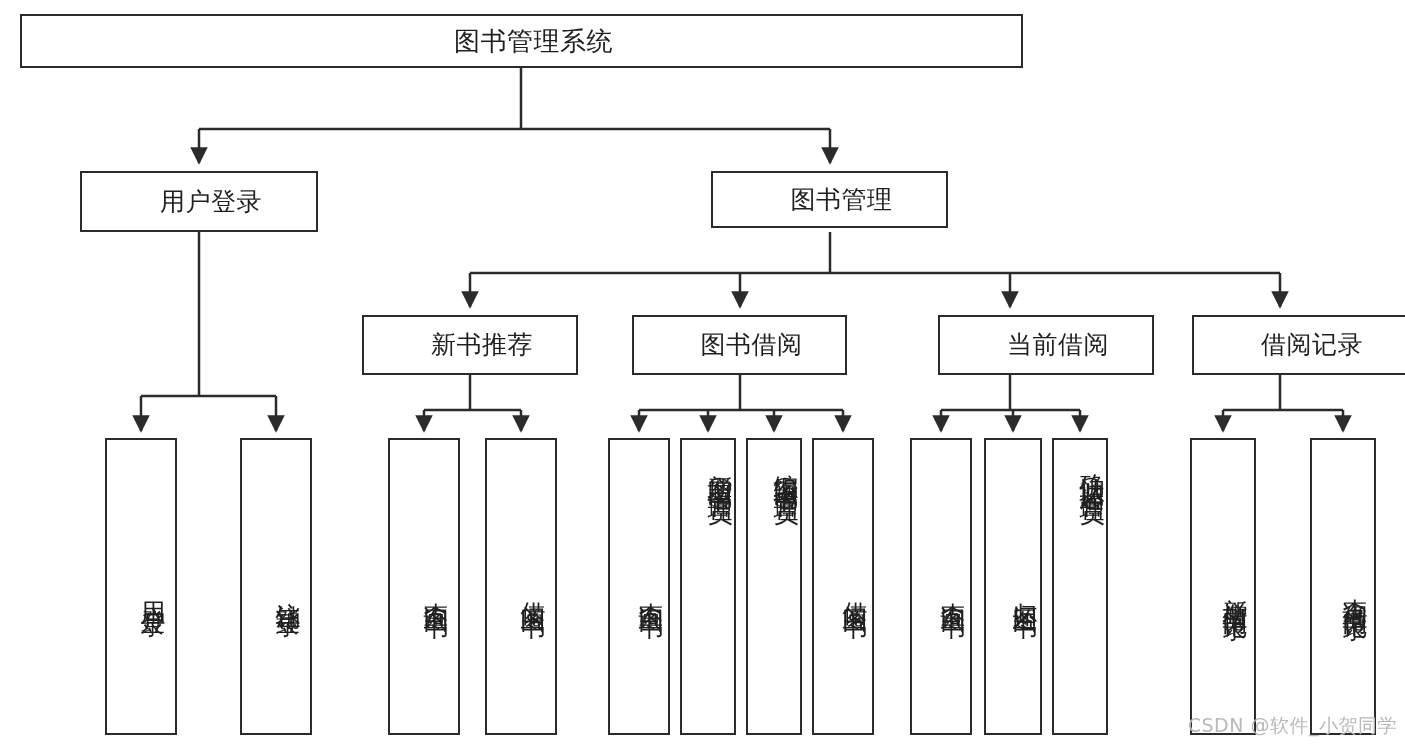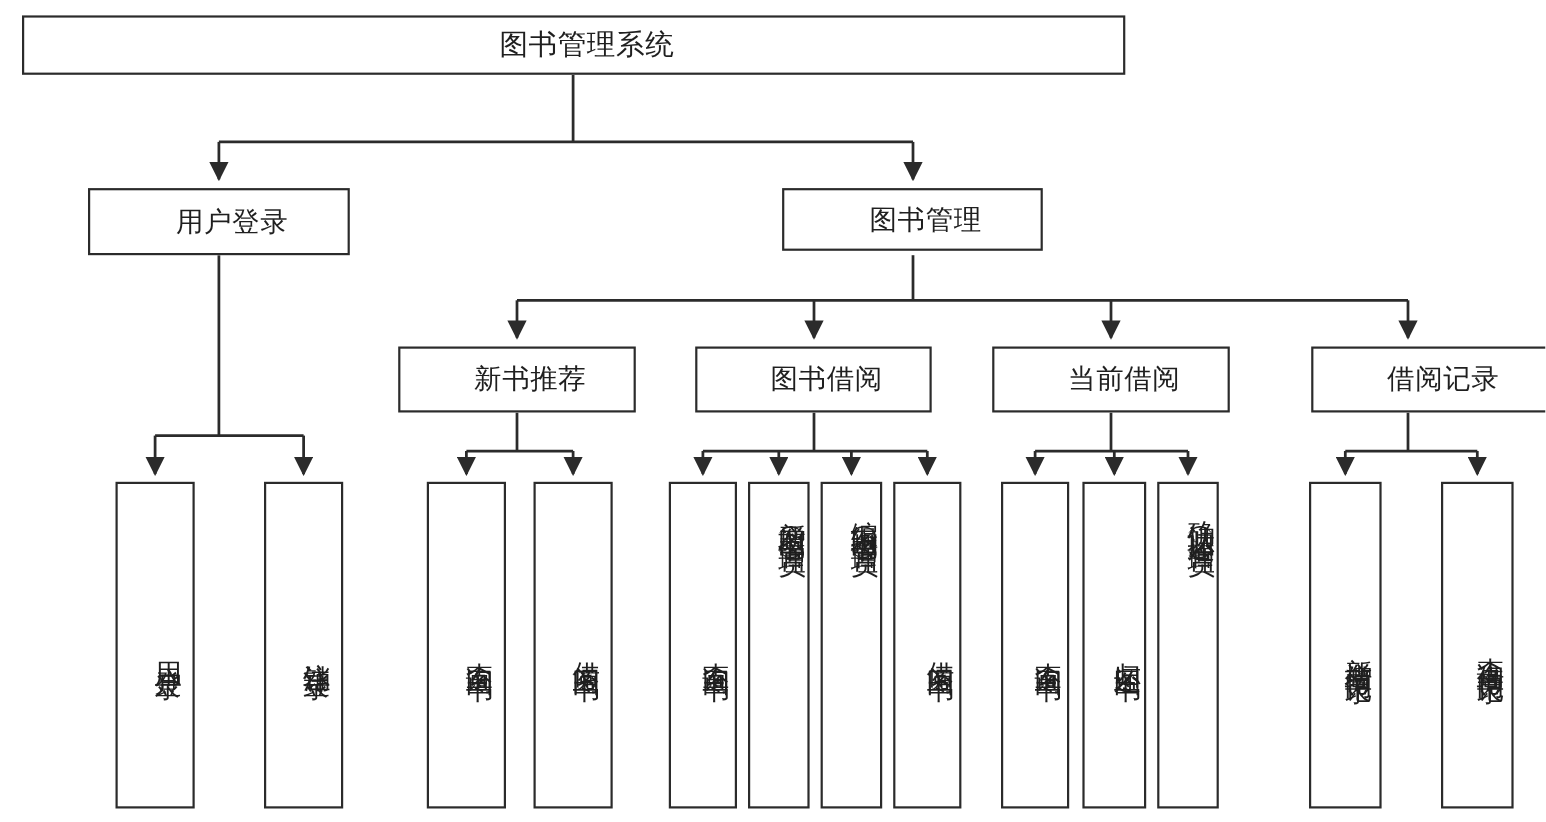--- a/index.html
+++ b/index.html
@@ -146,21 +146,21 @@
   <div class="node h" style="left:711px; top:171px; width:237px; height:57px;">
     <span>图书管理</span>
   </div>
 
   <div class="node h" style="left:362px; top:315px; width:216px; height:60px;">
     <span>新书推荐</span>
   </div>
   <div class="node h" style="left:632px; top:315px; width:215px; height:60px;text-align:right;">
     <span>图书借阅</span>
   </div>
-  <div class="node h" style="left:902px; top:315px; width:216px; height:60px;">
+  <div class="node h" style="left:938px; top:315px; width:216px; height:60px;">
     <span>当前借阅</span>
   </div>
   <div class="node h" style="left:1172px; top:315px; width:216px; height:60px;margin-left:20px;">
     <span>借阅记录</span>
   </div>
 
   <div class="node leaf" style="left:105px; top:438px; width:72px; height:297px;">
     <div class="leafwrap">
       <span class="vtext">用户登录</span>
     </div>
@@ -219,14 +219,15 @@
     <div class="leafwrap">
       <span class="vtext">新增借阅记录</span>
     </div>
   </div>
   <div class="node leaf" style="left:1310px; top:438px; width:66px; height:297px;">
     <div class="leafwrap">
       <span class="vtext">查询借阅记录</span>
     </div>
   </div>
 
+  <div id="watermark">CSDN @软件_小贺同学</div>
 
 </div>
 
 </body></html>

